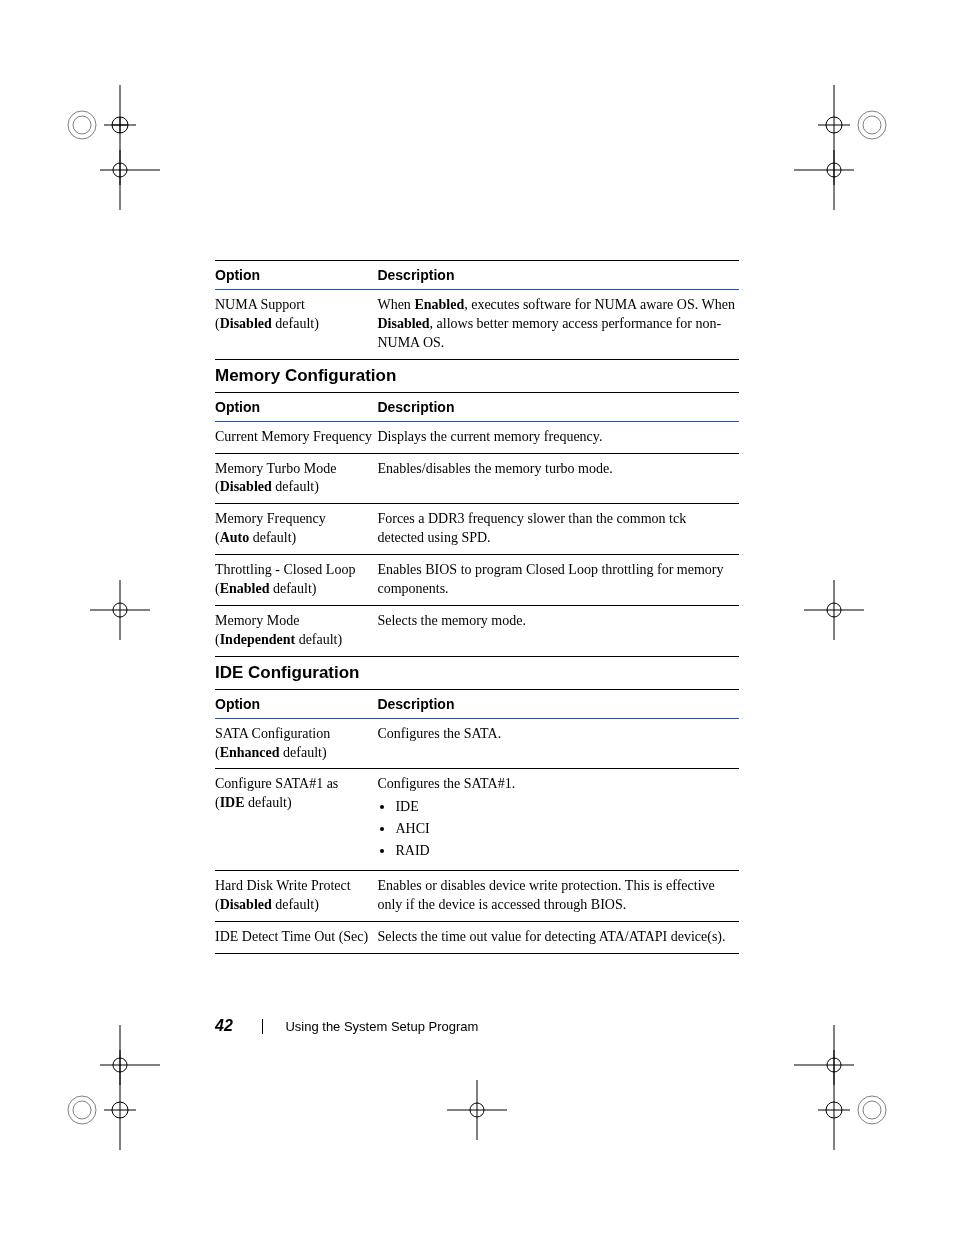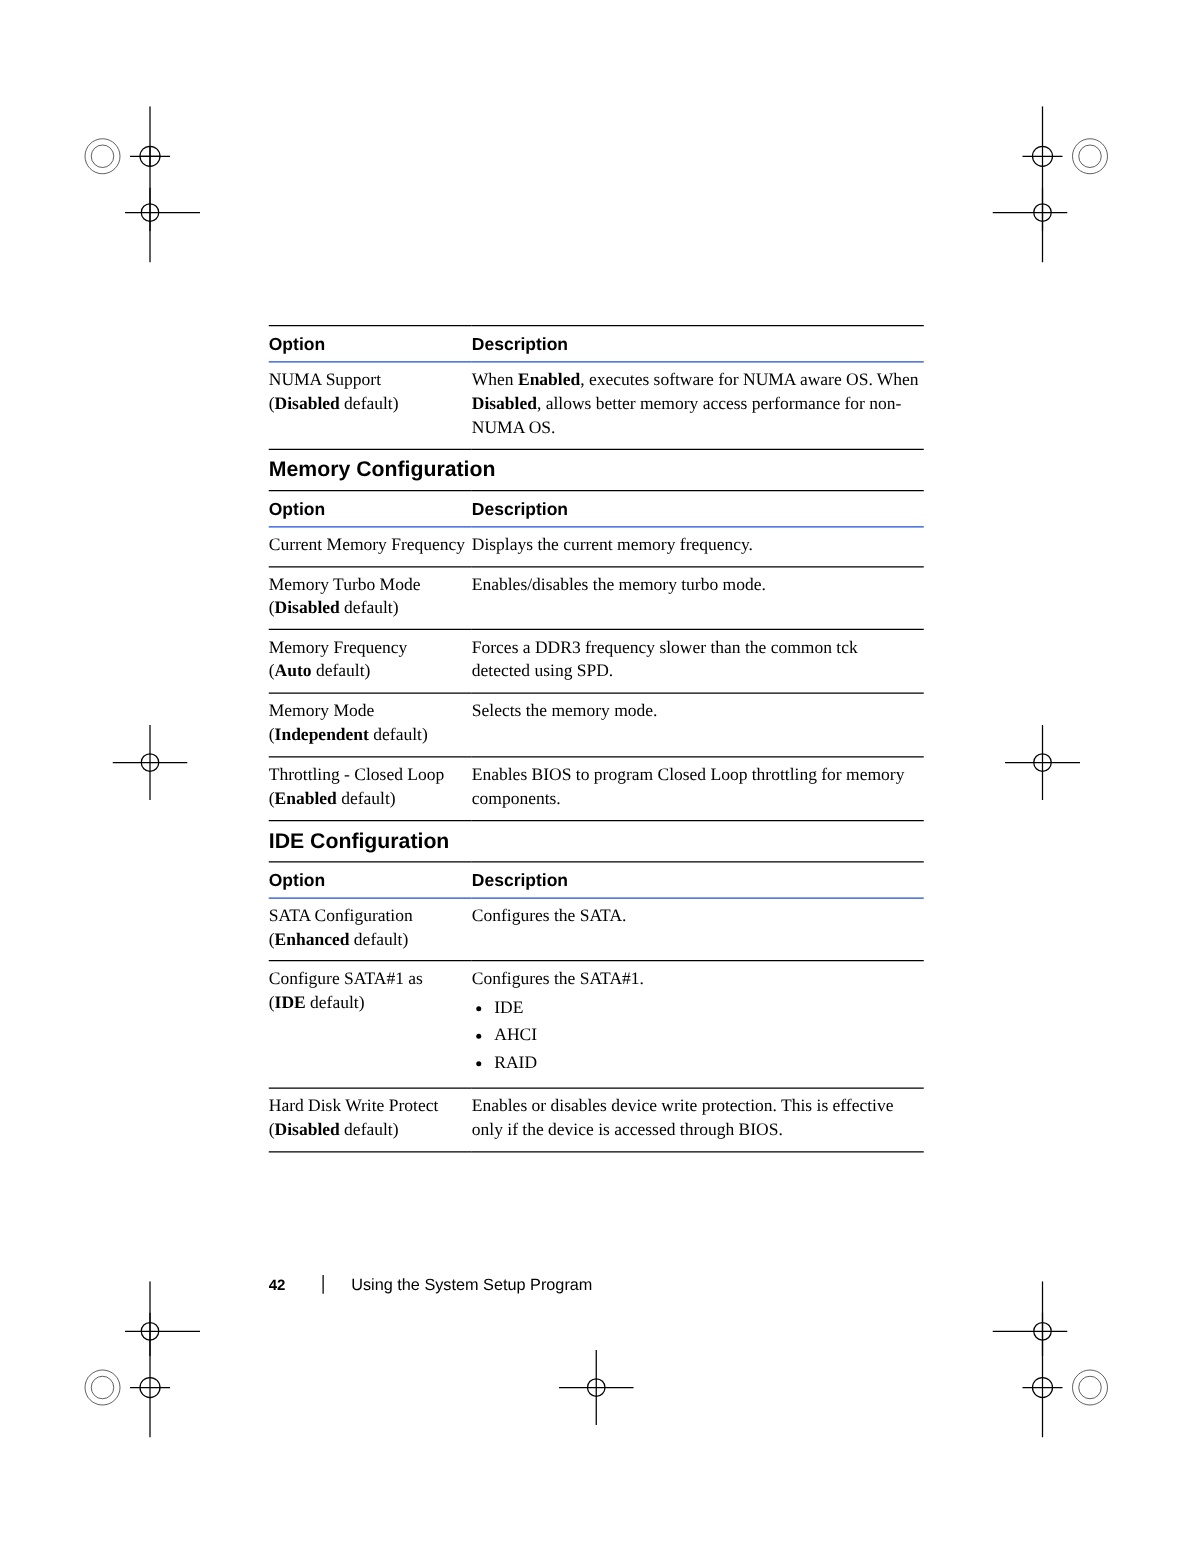--- a/index.html
+++ b/index.html
@@ -64,21 +64,22 @@
   }
   .footer {
     position: absolute;
     bottom: 200px;
     left: 215px;
     font-family: Arial, Helvetica, sans-serif;
     font-size: 13px;
   }
   .footer .page-num {
     font-weight: bold;
-    font-size: 12px;
+    font-size: 16px;
+    font-style: italic;
   }
   .footer .sep {
     margin: 0 26px;
     border-left: 1px solid #000;
     padding-left: 22px;
   }
   
   .reg {
     position: absolute;
     pointer-events: none;
@@ -133,26 +134,26 @@
         </tr>
         <tr class="divider">
           <td><span>Memory Turbo Mode</span><br><span>(</span><b>Disabled</b><span> default)</span></td>
           <td><span>Enables/disables the memory turbo mode.</span></td>
         </tr>
         <tr class="divider">
           <td><span>Memory Frequency</span><br><span>(</span><b>Auto</b><span> default)</span></td>
           <td><span>Forces a DDR3 frequency slower than the common tck detected using SPD.</span></td>
         </tr>
         <tr class="divider">
+          <td><span>Throttling - Closed Loop</span><br><span>(</span><b>Enabled</b><span> default)</span></td>
+          <td><span>Enables BIOS to program Closed Loop throttling for memory components.</span></td>
+        </tr>
+        <tr class="divider">
           <td><span>Memory Mode</span><br><span>(</span><b>Independent</b><span> default)</span></td>
           <td><span>Selects the memory mode.</span></td>
-        </tr>
-        <tr class="divider">
-          <td><span>Throttling - Closed Loop</span><br><span>(</span><b>Enabled</b><span> default)</span></td>
-          <td><span>Enables BIOS to program Closed Loop throttling for memory components.</span></td>
         </tr>
       </tbody>
   </table>
 
   <h2 class="section">IDE Configuration</h2>
   <table>
     <colgroup>
         <col class="col-opt">
         <col class="col-desc">
       </colgroup>
@@ -172,20 +173,24 @@
           <td><span>Configures the SATA#1.</span><ul class="inner">
               <li>IDE</li>
               <li>AHCI</li>
               <li>RAID</li>
             </ul></td>
         </tr>
         <tr class="divider">
           <td><span>Hard Disk Write Protect</span><br><span>(</span><b>Disabled</b><span> default)</span></td>
           <td><span>Enables or disables device write protection. This is effective only if the device is accessed through BIOS.</span></td>
         </tr>
+        <tr class="last">
+          <td><span>IDE Detect Time Out (Sec)</span></td>
+          <td><span>Selects the time out value for detecting ATA/ATAPI device(s).</span></td>
+        </tr>
       </tbody>
   </table>
 
 </div>
 
 <div class="footer">
   <span class="page-num">42</span>
   <span class="sep">Using the System Setup Program</span>
 </div>
 

